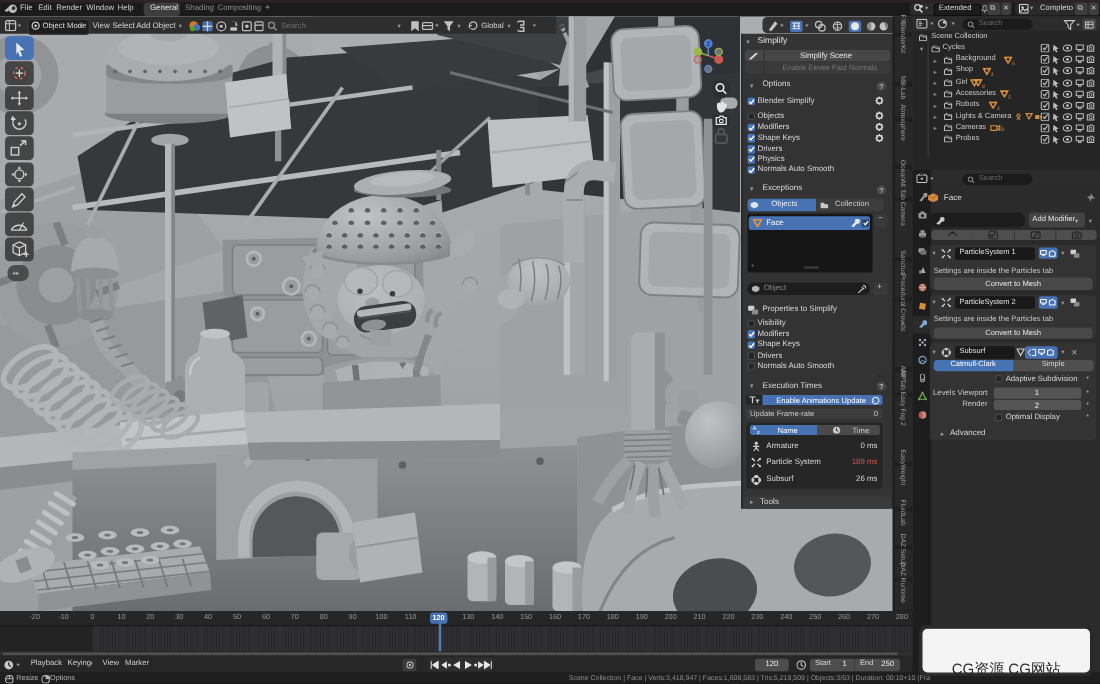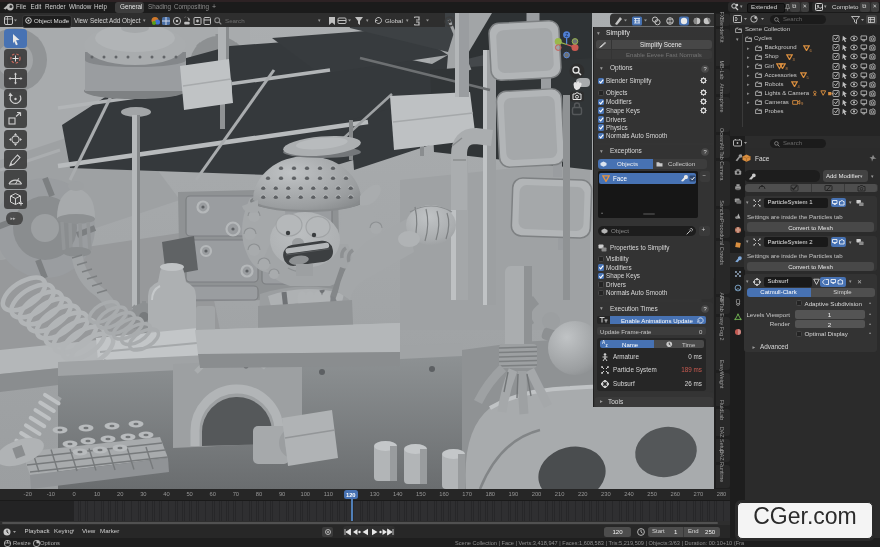--- a/index.html
+++ b/index.html
@@ -1307,13 +1307,13 @@
     </svg>
     <div class="tx" style="left:13px;top:539.5px;font-size:5.8px;color:#b0b0b0;font-weight:normal;">Resize</div>
 <svg class="a" style="left:33px;top:539.5px" width="7" height="7" viewBox="0 0 7 7">
       <rect x="0.5" y="0.5" width="6" height="6" rx="2.5" fill="none" stroke="#b5b5b5" stroke-width="0.9"></rect>
       <rect x="3.5" y="0.5" width="3" height="2.8" fill="#b5b5b5"></rect>
     </svg>
     <div class="tx" style="left:40px;top:539.5px;font-size:5.8px;color:#b0b0b0;font-weight:normal;">Options</div>
 <div class="tx" style="left:455px;top:539.8px;font-size:5.6px;color:#8e8e8e;font-weight:normal;">Scene Collection | Face | Verts:3,418,947 | Faces:1,608,583 | Tris:5,219,509 | Objects:3/63 | Duration: 00:10+10 (Fra</div>
 <div class="a" style="left:735px;top:499.5px;width:140px;height:41px;background:#2a2a2a;border-radius:6px;"></div>
 <div class="a" style="left:737px;top:501.5px;width:136px;height:37px;background:#f4f4f4;border-radius:5px;border:1.5px solid #2a2a2a;box-sizing:border-box"></div>
-<div class="tx" style="left:737px;top:502.5px;width:136px;text-align:center;font-size:23px;color:#2b2b2b;font-weight:normal">CGer.com</div>
+<div class="tx" style="left:737px;top:526.5px;width:136px;text-align:center;font-size:12px;color:#2b2b2b;font-weight:normal">CG资源 CG网站</div>
 </div>
 </body></html>

